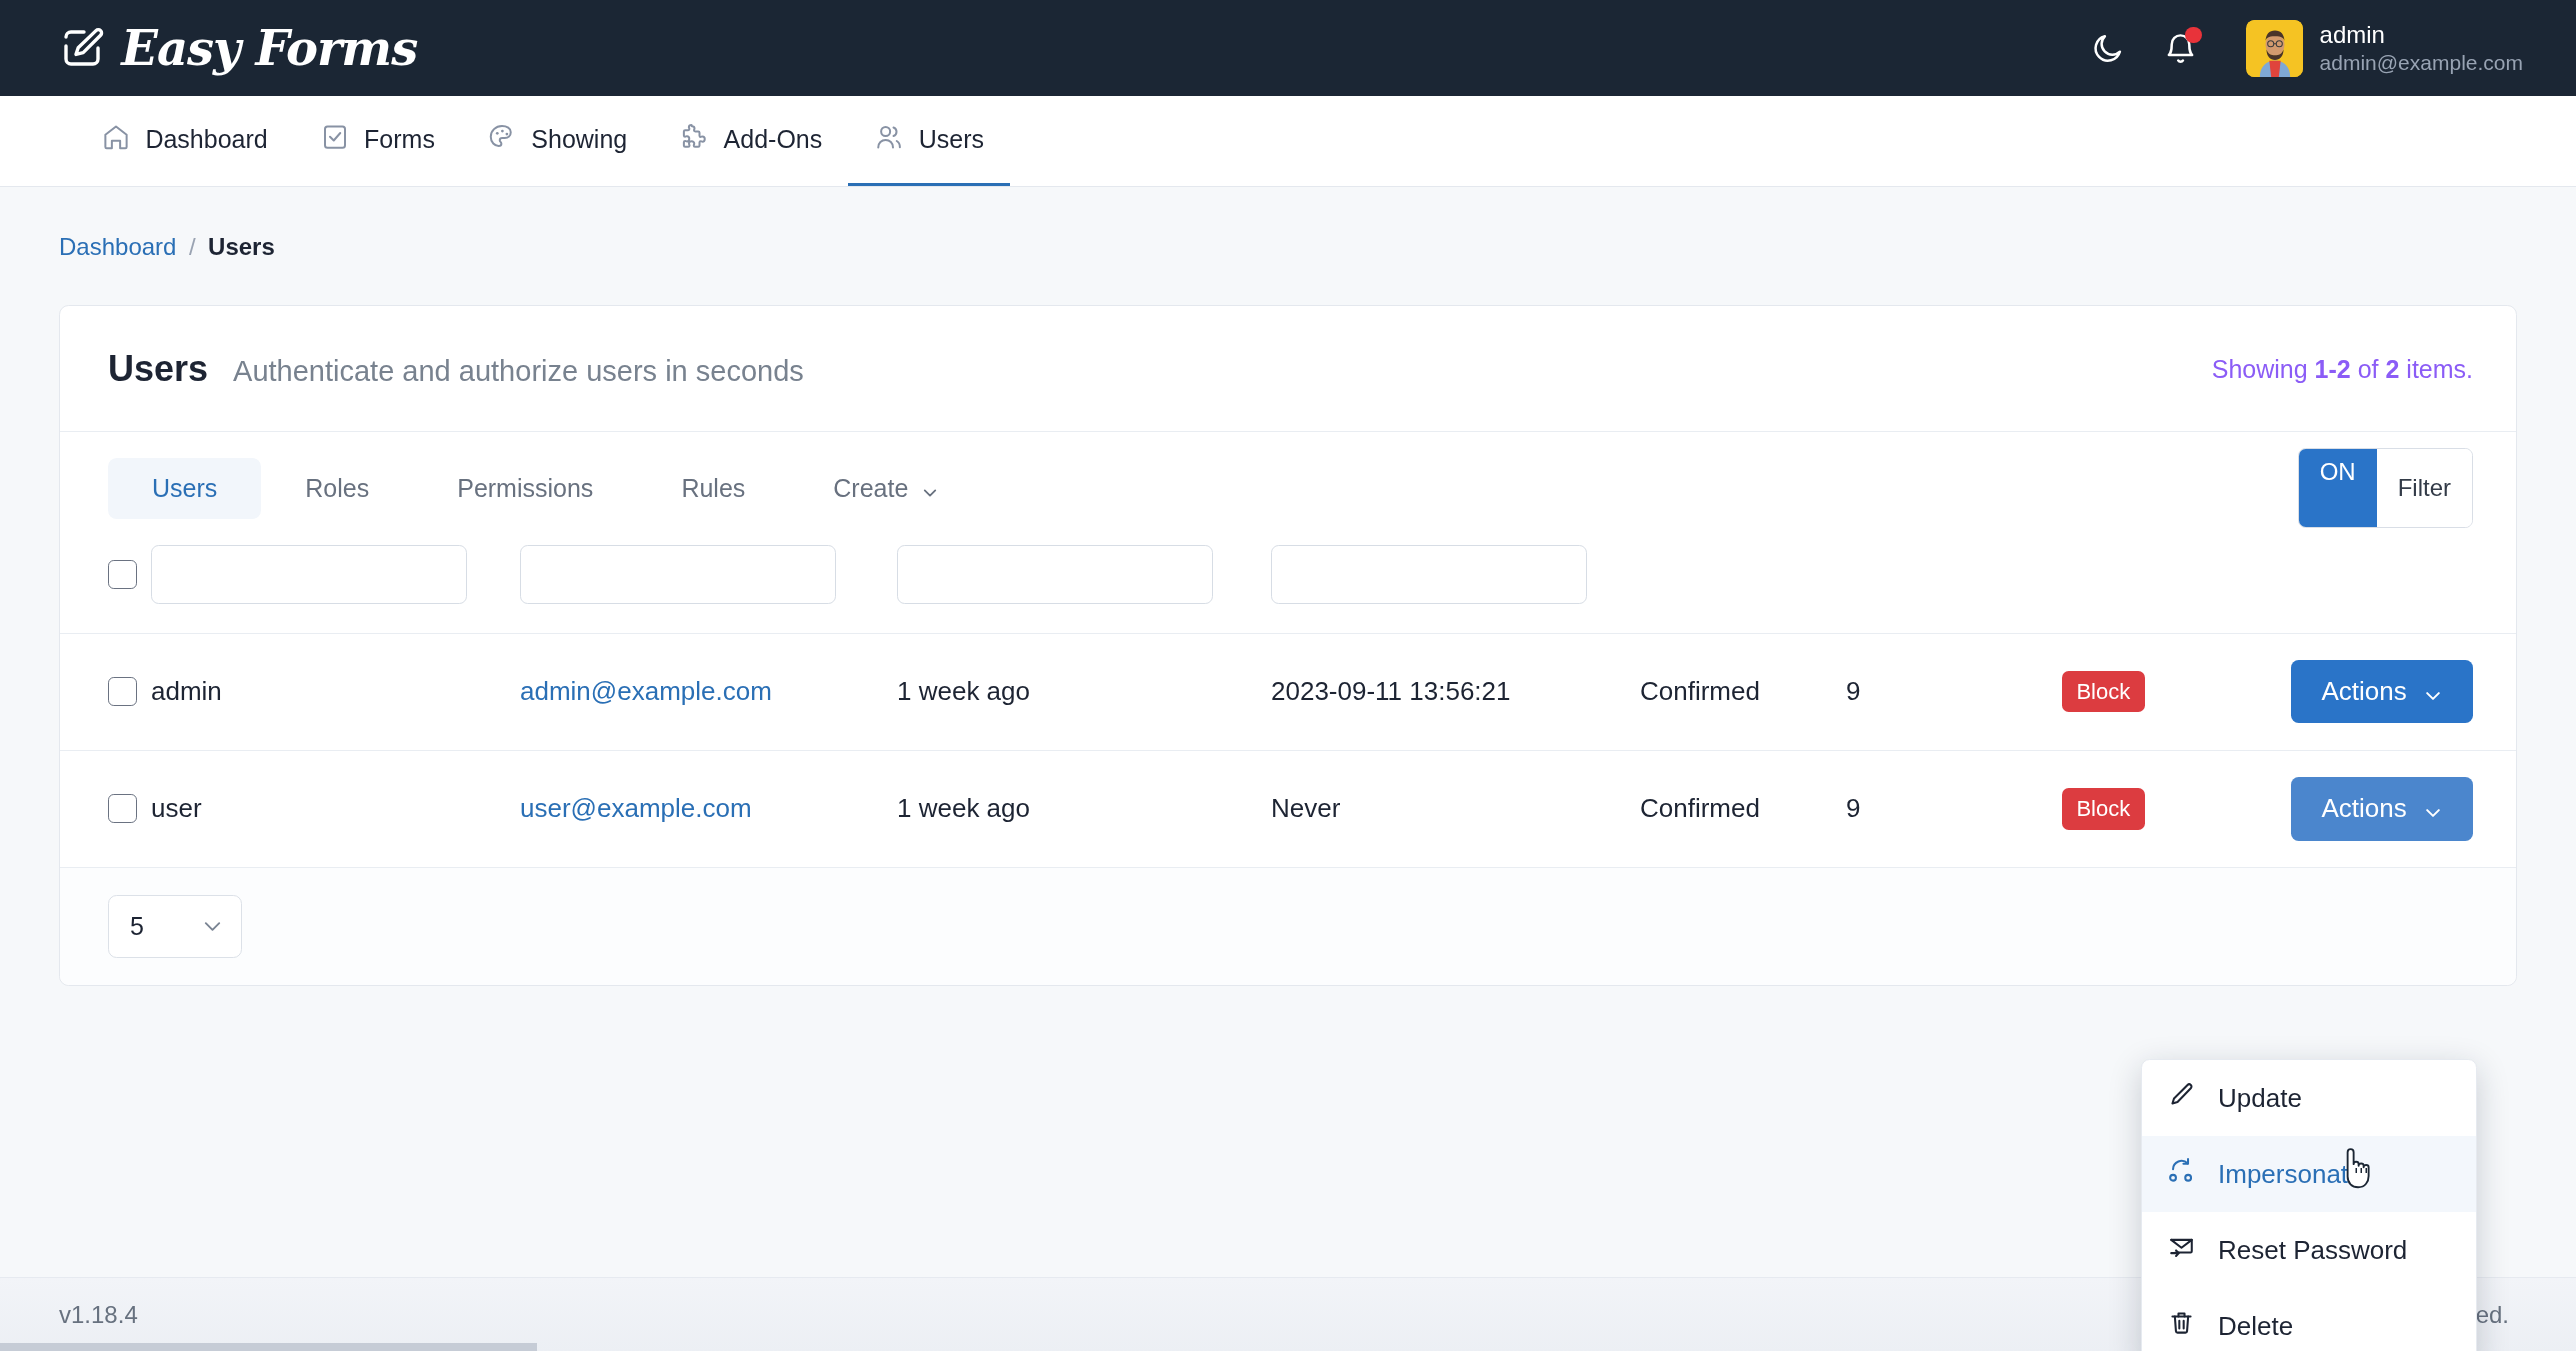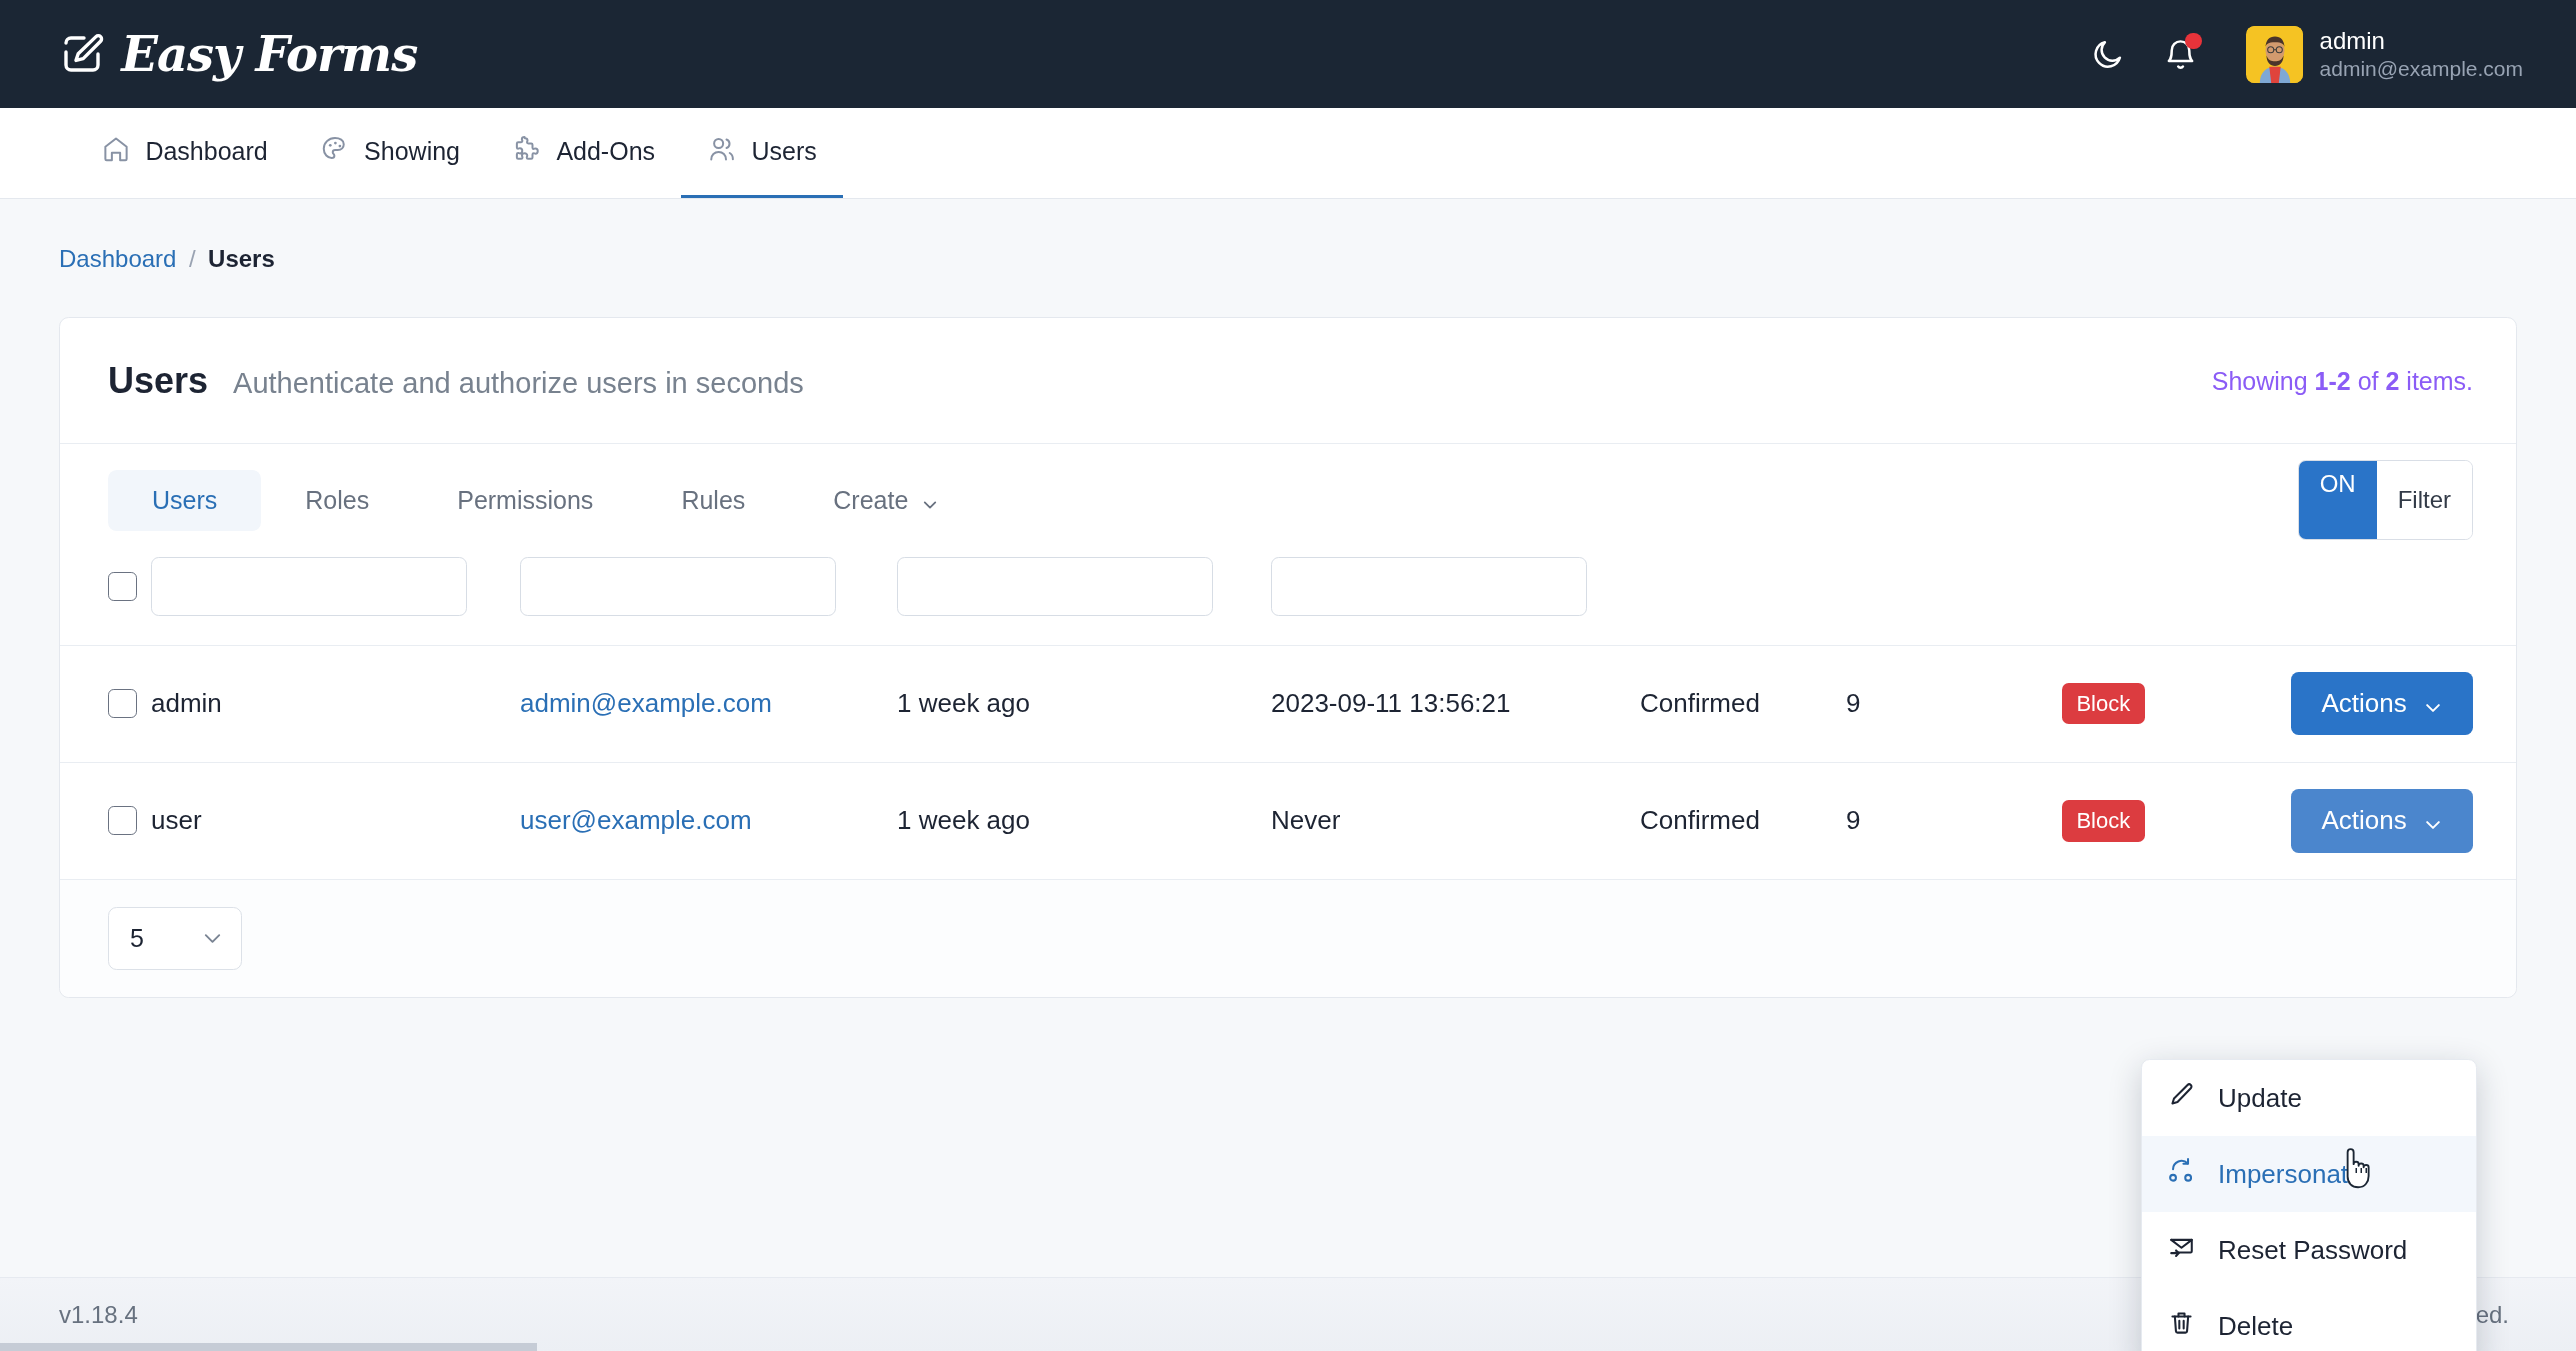--- a/index.html
+++ b/index.html
@@ -6,21 +6,21 @@
   html, body {
     width: 2576px; height: 1352px;
     font-family: "Liberation Sans", sans-serif;
     background: #f6f8fa;
     overflow: hidden;
   }
   body { position: relative; }
 
   
   .topbar {
-    height: 108px;
+    height: 96px;
     background: #1b2634;
     display: flex;
     align-items: center;
     justify-content: space-between;
     padding: 0 53px 0 58px;
   }
   .brand { display: flex; align-items: center; gap: 15.3px; }
   .brand-icon { width: 48px; height: 48px; color:#fff; display:block; }
   .brand-text {
     color: #fff; font-size: 48px; font-weight: 700;
@@ -289,20 +289,29 @@
   <div class="nav-items">
     <div class="nav-item">
       <span>
         <svg viewBox="0 0 24 24" fill="none" stroke="currentColor" stroke-width="1.6" stroke-linecap="round" stroke-linejoin="round">
           <path d="M3.5 10.2 12 3.6l8.5 6.6V20a1 1 0 0 1-1 1h-4.2v-6.1H8.7V21H4.5a1 1 0 0 1-1-1z"></path>
         </svg>
       </span>
       <span>Dashboard</span>
     </div>
 
+    <div class="nav-item">
+      <span>
+        <svg viewBox="0 0 24 24" fill="none" stroke="currentColor" stroke-width="1.6" stroke-linecap="round" stroke-linejoin="round">
+          <rect x="4" y="3.5" width="16" height="17" rx="2"></rect>
+          <path d="M8 11.8l3 3 5.2-6"></path>
+        </svg>
+      </span>
+      <span>Forms</span>
+    </div>
 
     <div class="nav-item">
       <span>
         <svg viewBox="0 0 24 24" fill="none" stroke="currentColor" stroke-width="1.6" stroke-linecap="round" stroke-linejoin="round">
           <path d="M12 3.2c-5 0-9 3.8-9 8.6 0 4.6 3.3 7.4 6.3 7.4 1.6 0 2.2-.9 2.2-1.8 0-1.5-1.3-1.6-1.3-2.9 0-1 .8-1.8 2-1.8h2c3 0 4.8-2 4.8-4.6 0-3-3.1-4.9-7-4.9z"></path>
           <circle cx="8.2" cy="9" r="1.1" fill="currentColor" stroke="none"></circle>
           <circle cx="12.3" cy="7.2" r="1.1" fill="currentColor" stroke="none"></circle>
           <circle cx="15.9" cy="9.6" r="1.1" fill="currentColor" stroke="none"></circle>
         </svg>
       </span>

